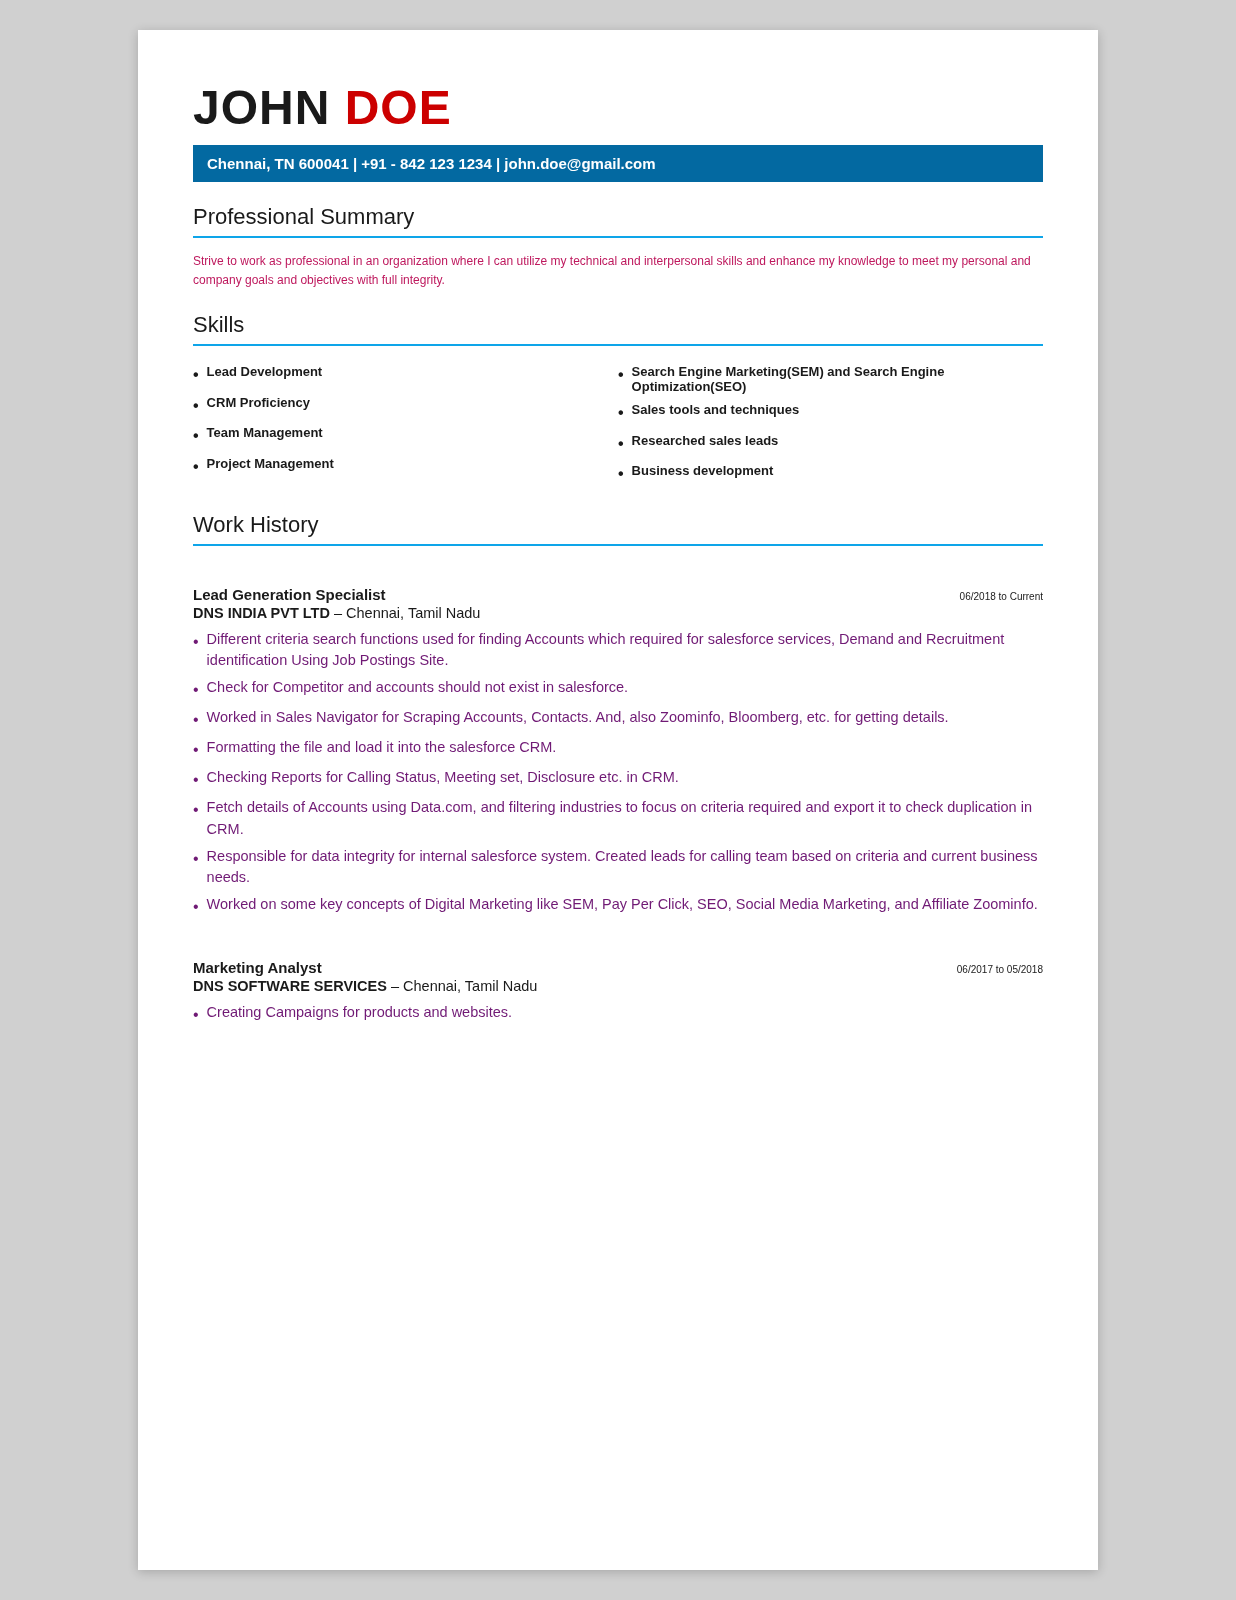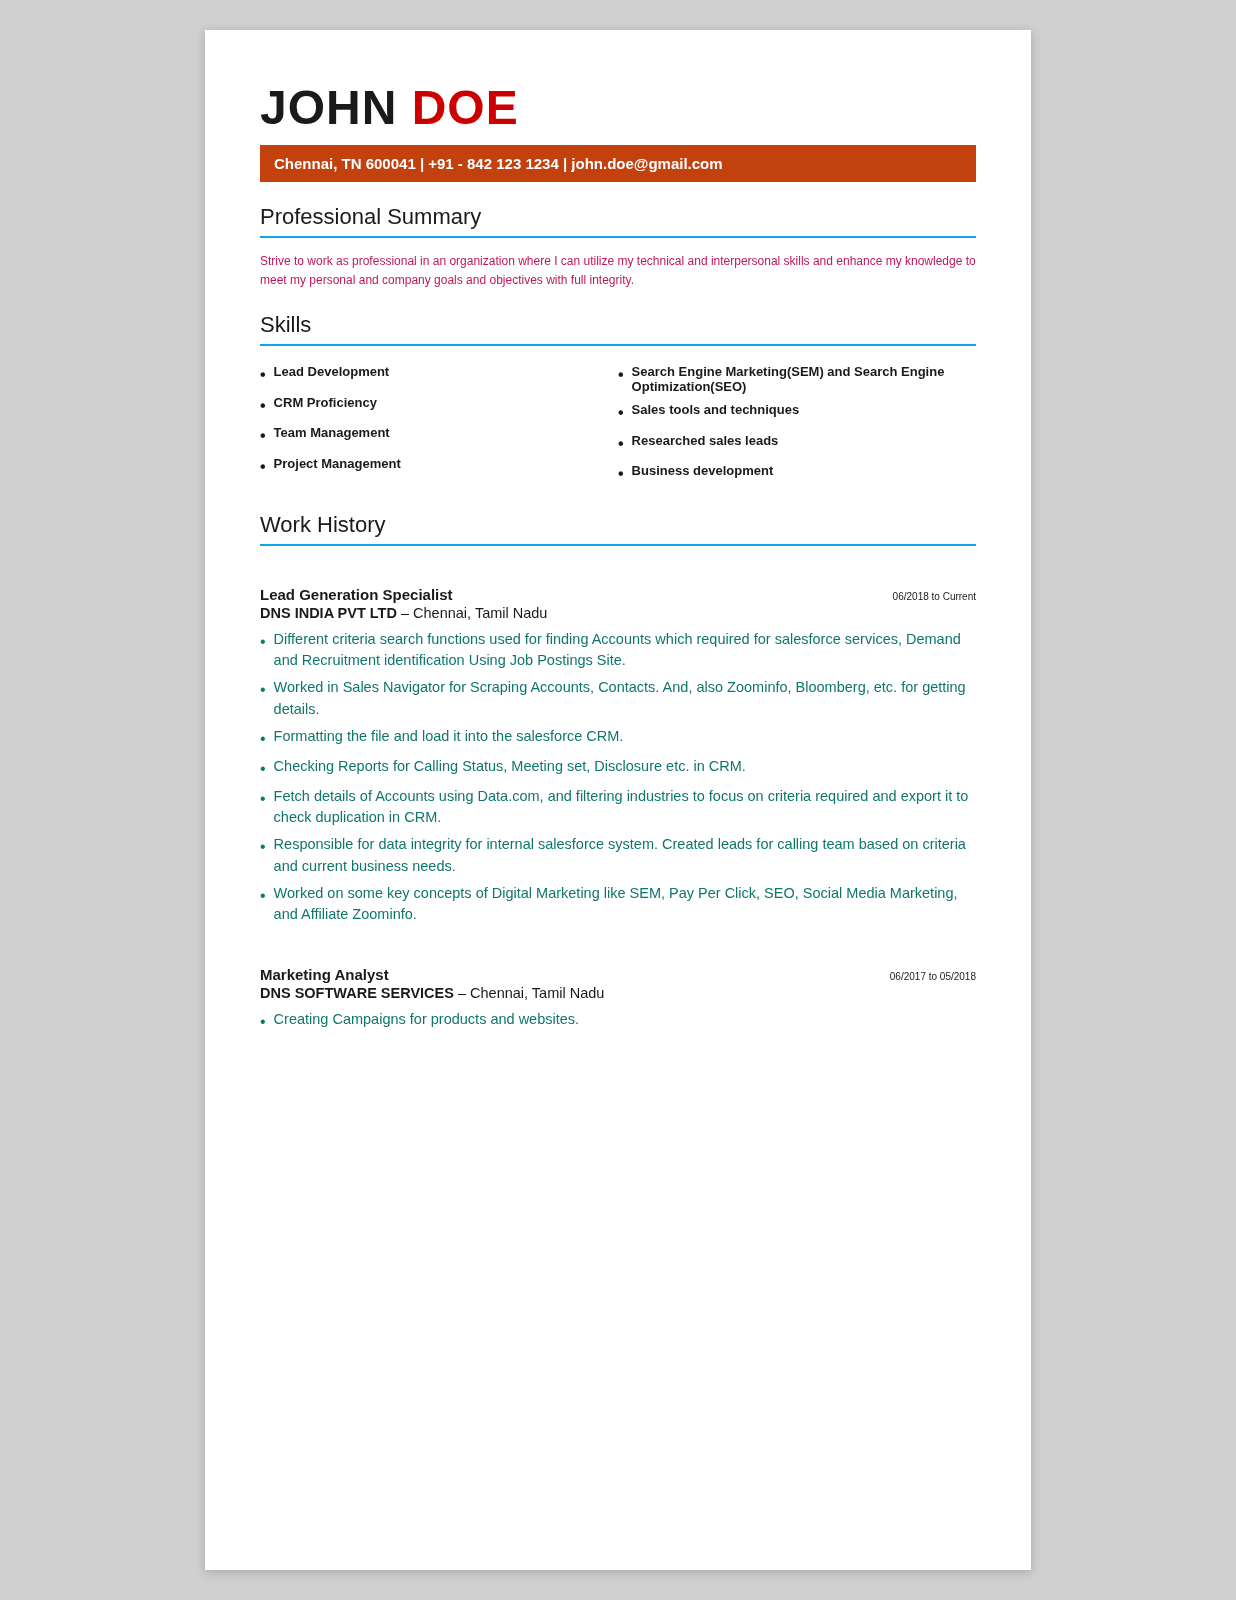--- a/index.html
+++ b/index.html
@@ -13,21 +13,21 @@
       background: #d0d0d0;
       display: flex;
       justify-content: center;
       align-items: flex-start;
       padding: 30px;
       min-height: 1600px;
     }
 
     .resume-container {
       background: #ffffff;
-      width: 826px;
+      width: 960px;
       min-height: 1540px;
       padding: 50px 55px 50px 55px;
       box-shadow: 0 2px 10px rgba(0,0,0,0.2);
     }
 
     
     .header-name {
       font-size: 48px;
       font-weight: 900;
       margin-bottom: 10px;
@@ -36,21 +36,21 @@
 
     .name-first {
       color: #1a1a1a;
     }
 
     .name-last {
       color: #cc0000;
     }
 
     .contact-bar {
-      background: #c2410c;
+      background: #0369a1;
       color: #ffffff;
       padding: 10px 14px;
       font-size: 15px;
       font-weight: bold;
       margin-bottom: 22px;
     }
 
     
     .section {
       margin-bottom: 22px;
@@ -134,21 +134,21 @@
       font-weight: bold;
     }
 
     .job-bullets {
       list-style: none;
       padding: 0;
     }
 
     .job-bullets li {
       font-size: 14.5px;
-      color: #0f766e;
+      color: #701a75;
       line-height: 1.5;
       display: flex;
       align-items: flex-start;
       gap: 8px;
       margin-bottom: 5px;
     }
 
     .job-bullets li::before {
       content: "•";
       font-size: 16px;
@@ -225,20 +225,23 @@
       <div class="job-company">
         <strong>DNS INDIA PVT LTD</strong>
         <span> – </span>
         <span>Chennai, Tamil Nadu</span>
       </div>
       <ul class="job-bullets">
         <li>
             <span>Different criteria search functions used for finding Accounts which required for salesforce services, Demand and Recruitment identification Using Job Postings Site.</span>
           </li>
         <li>
+            <span>Check for Competitor and accounts should not exist in salesforce.</span>
+          </li>
+        <li>
             <span>Worked in Sales Navigator for Scraping Accounts, Contacts. And, also Zoominfo, Bloomberg, etc. for getting details.</span>
           </li>
         <li>
             <span>Formatting the file and load it into the salesforce CRM.</span>
           </li>
         <li>
             <span>Checking Reports for Calling Status, Meeting set, Disclosure etc. in CRM.</span>
           </li>
         <li>
             <span>Fetch details of Accounts using Data.com, and filtering industries to focus on criteria required and export it to check duplication in CRM.</span>

